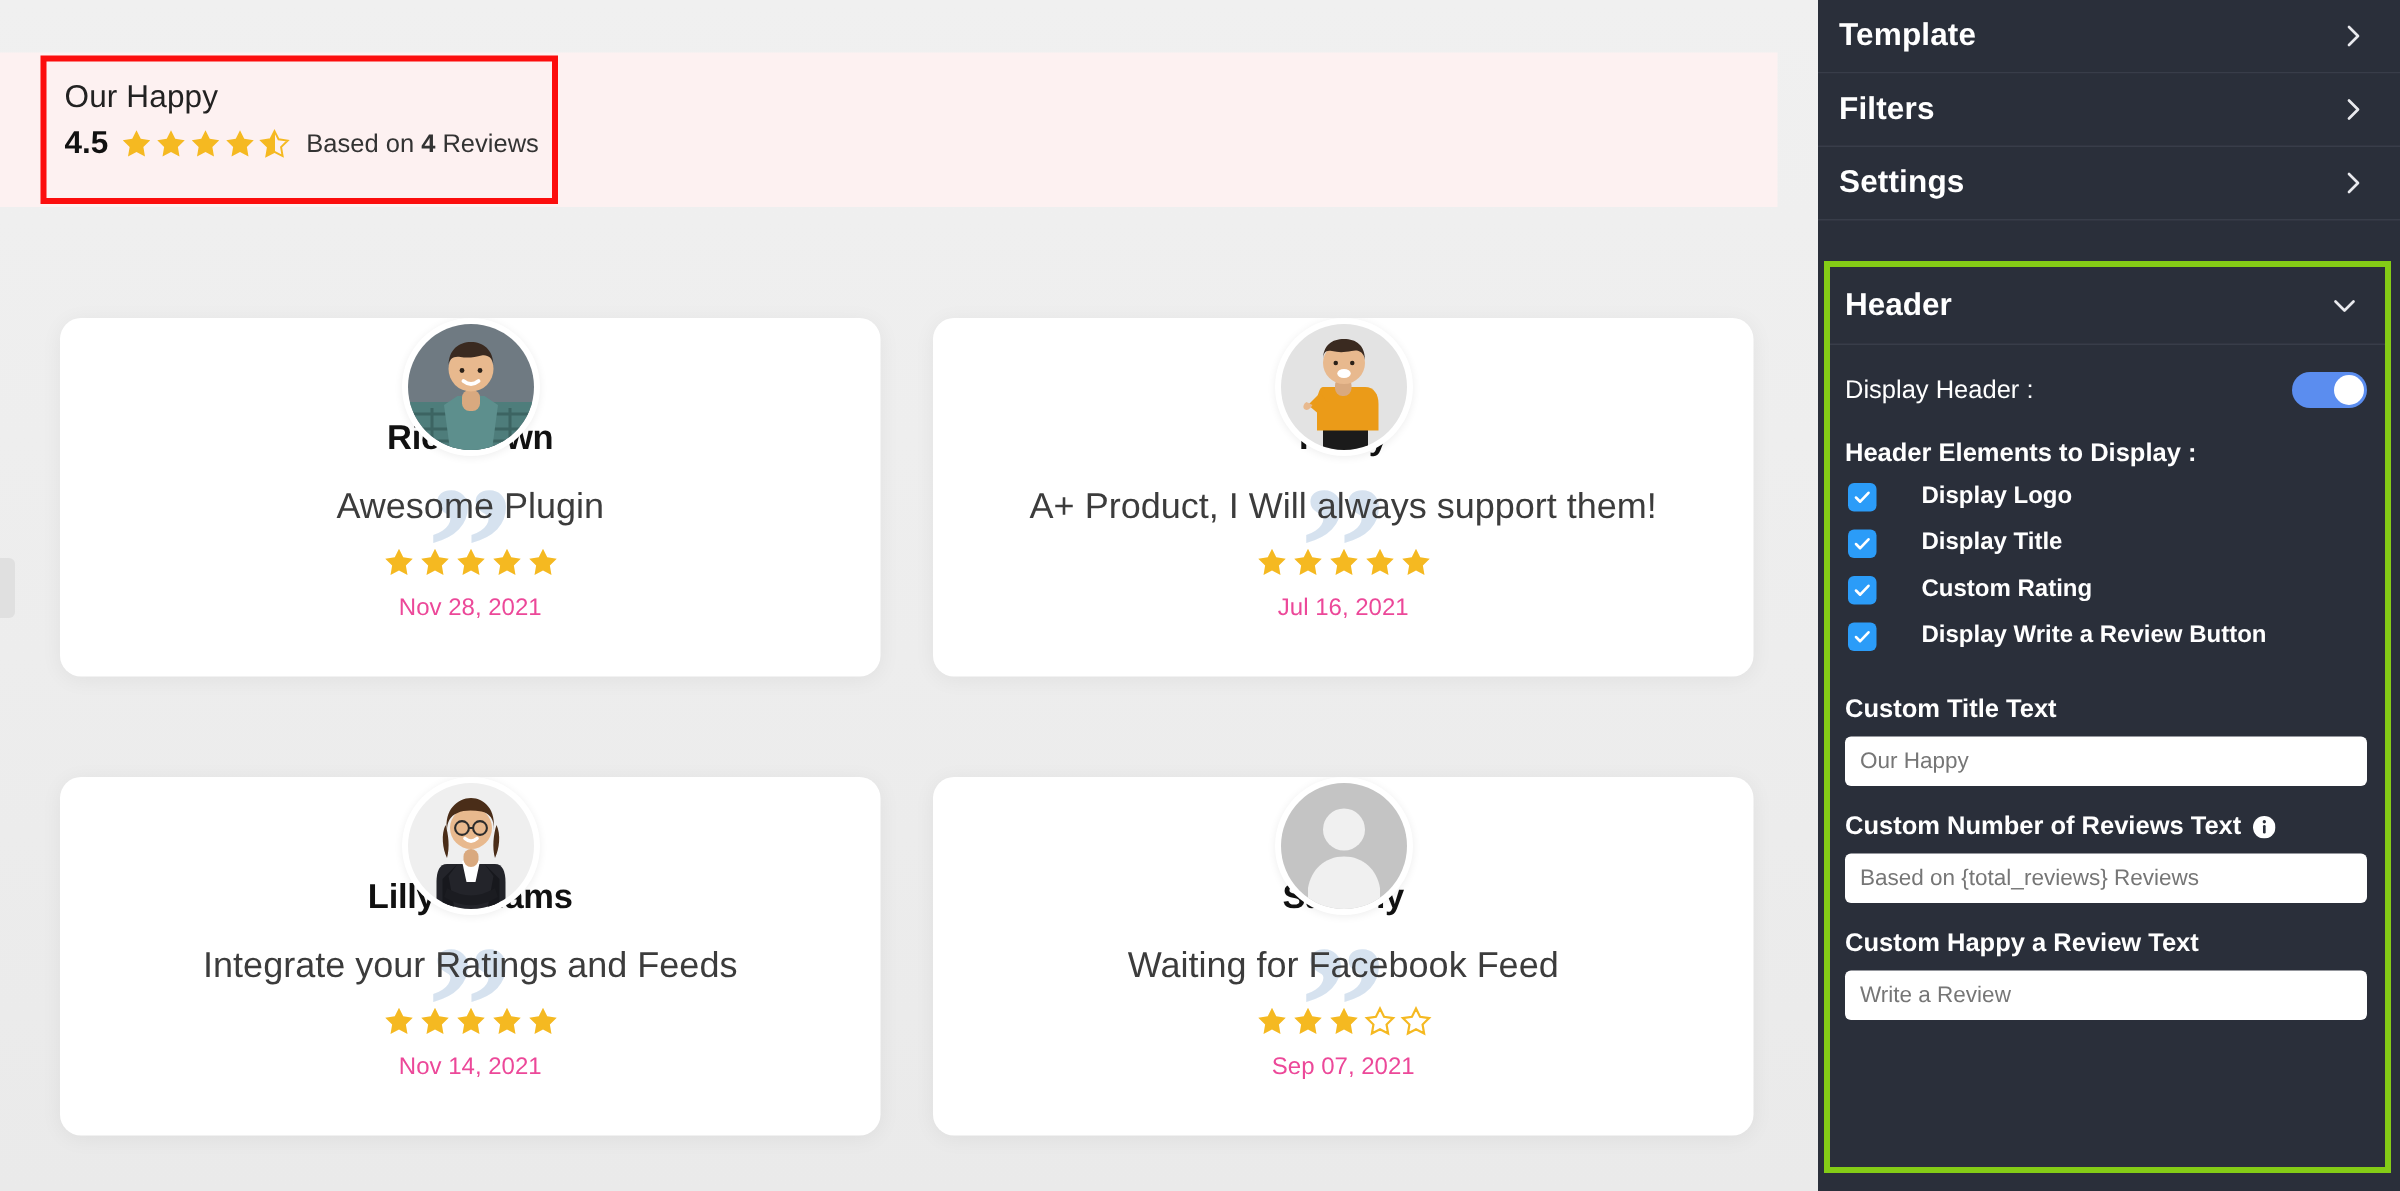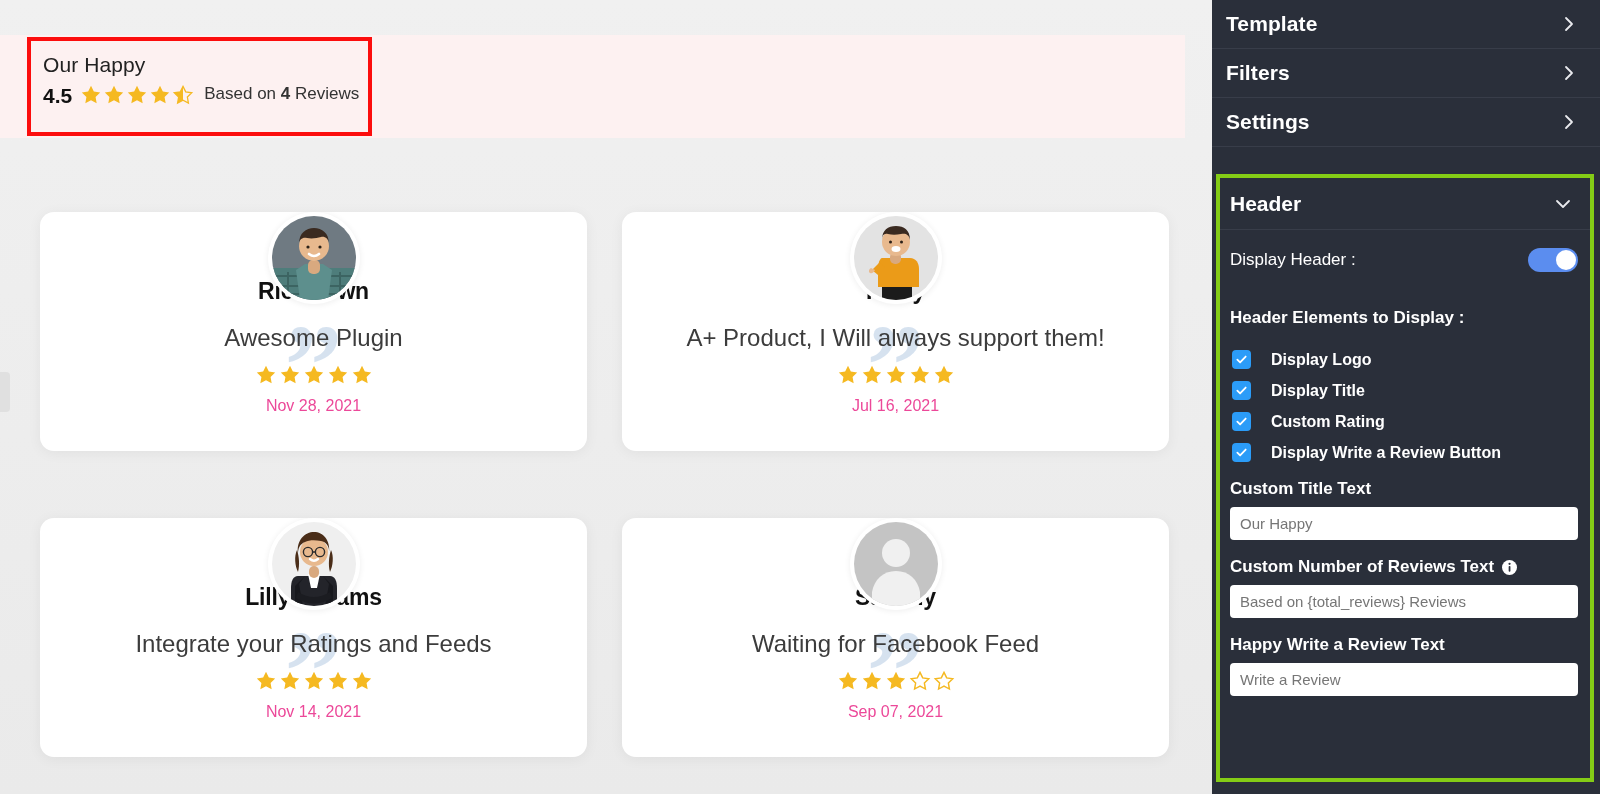--- a/index.html
+++ b/index.html
@@ -43,21 +43,21 @@
     width: 345px; height: 99px;
     border: 4px solid #fc0d0d;
     background: #fdf1f1;
   }
   .header-title {
     position: absolute; left: 12px; top: 12px;
     font-size: 21px; color: #222; letter-spacing: 0.1px;
   }
   .header-rating-row {
     position: absolute; left: 12px; top: 43px;
-    display: flex; align-items: flex-start; gap: 0;
+    display: flex; align-items: center; gap: 0;
   }
   .rating-number {
     font-size: 21px; font-weight: bold; color: #111;
     margin-right: 8px;
   }
   .hdr-stars { display: flex; align-items: center; gap: 1px; margin-right: 10px; }
   .hdr-stars svg { display: block; }
   .reviews-text { font-size: 17px; color: #333; }
   .reviews-text b { font-weight: bold; }
 
@@ -189,29 +189,29 @@
     background: #5b8def; position: relative; flex: none;
   }
   .toggle .knob {
     position: absolute; right: 2px; top: 2px;
     width: 20px; height: 20px; border-radius: 50%;
     background: #fff;
   }
 
   .sec-label {
     font-size: 17px; font-weight: bold;
-    margin-top: 26px; margin-bottom: 10px;
+    margin-top: 10px; margin-bottom: 10px;
     display: flex; align-items: center; gap: 8px;
   }
   .info-icon { width: 15px; height: 15px; flex: none; }
   .info-icon svg { display: block; }
 
   .chk-row {
-    display: flex; align-items: flex-end;
-    gap: 20px; height: 31px;
+    display: flex; align-items: flex-start;
+    gap: 30px; height: 31px;
     padding-left: 2px;
   }
   .chkbox {
     width: 19px; height: 19px; flex: none;
     border-radius: 4px; background: #2b9cf8;
     display: flex; align-items: center; justify-content: center;
   }
   .chkbox svg { display: block; }
   .chk-label { font-size: 16px; font-weight: bold; color: #fff; }
 
@@ -553,21 +553,21 @@
             <svg viewBox="0 0 16 16">
                 <circle cx="8" cy="8" r="8" fill="#fff"></circle>
                 <rect x="7.1" y="6.4" width="1.9" height="6" rx="0.9" fill="#2a2f3a"></rect>
                 <circle cx="8.05" cy="4.1" r="1.2" fill="#2a2f3a"></circle>
               </svg>
           </span>
         </div>
         <input class="text-input" type="text" placeholder="Based on {total_reviews} Reviews" style="">
 
         <div class="field-label">
-          <span>Happy Write a Review Text</span>
+          <span>Custom Happy a Review Text</span>
         </div>
         <input class="text-input" type="text" placeholder="Write a Review" style="">
 
       </div>
     </div>
   </div>
 
 </div>
 
 </body></html>

